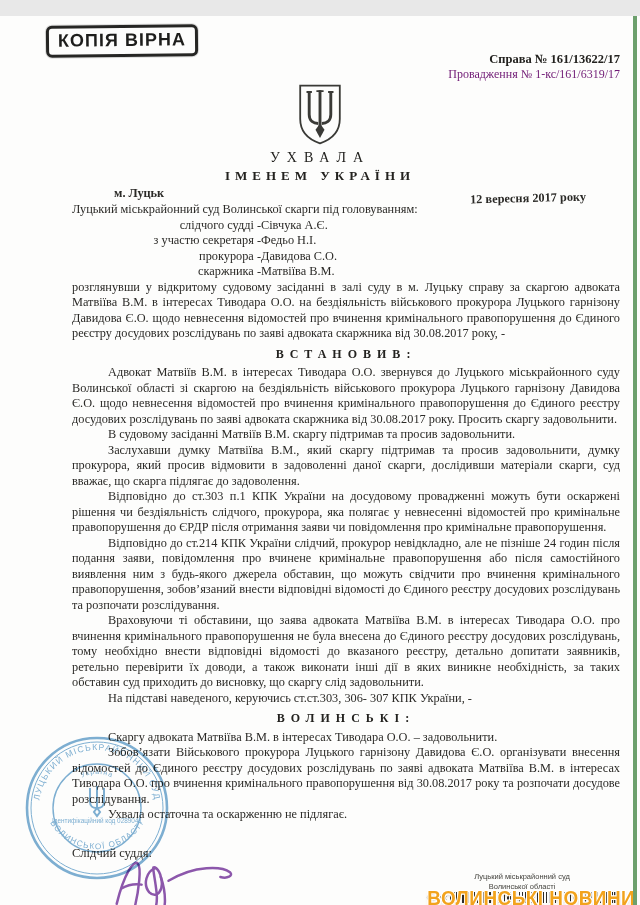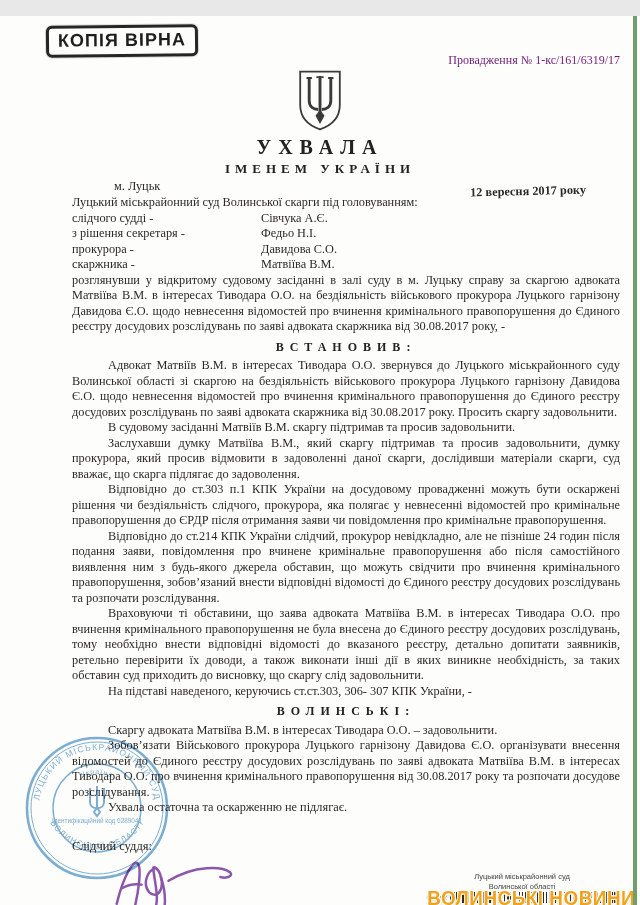--- a/index.html
+++ b/index.html
@@ -27,31 +27,31 @@
     color:#1e1e1c; transform:rotate(-0.6deg);
     box-shadow:0 0 0 1px rgba(40,40,40,.15);
   }
   
   .case-numbers { padding-top:36px; padding-right:20px; text-align:right; line-height:14px; }
   .case-number { font-weight:bold; font-size:12.5px; color:#23221f; }
   .proceeding-number { font-size:12px; color:#701a75; margin-top:1px; }
   
   .coat { text-align:center; margin-top:2px; height:64px; }
   .title-block { text-align:center; }
-  .doc-title { font-weight:bold; font-size:20px; letter-spacing:7px; color:#23221f; margin-top:3px; }
+  .doc-title { font-weight:normal; font-size:14px; letter-spacing:7px; color:#23221f; margin-top:3px; }
   .doc-subtitle { font-weight:bold; font-size:13px; letter-spacing:5px; color:#23221f; margin-top:2px; }
   
   .body { padding:0 20px 0 72px; font-size:12.3px; line-height:15.5px; }
   .city-date-row { display:flex; justify-content:space-between; margin-top:2px; }
-  .city { font-weight:normal; margin-left:42px; }
+  .city { font-weight:bold; margin-left:42px; }
   .date { font-weight:bold; margin-right:34px; transform:rotate(-1.4deg) translateY(5px); }
   .presiding { margin-top:0.5px; }
   .participants { margin:0; }
   .participant-row { display:flex; }
-  .participant-role { width:189px; flex:0 0 189px; }
+  .participant-role { width:189px; flex:0 0 189px;text-align:right; }
   .participant-name { }
   .para { text-align:justify; }
   .indent { text-indent:36px; }
   .section-heading {
     text-align:center; font-weight:bold; font-size:12px; letter-spacing:6px;
     color:#23221f; margin:5px 0 3px;
   }
   .final-note { text-indent:36px; }
   .judge-line { margin-top:23px; font-size:12.5px; }
   
@@ -92,20 +92,21 @@
 </head>
 <body>
 
 <div class="page">
 
   <div class="edge-strip"></div>
 
   <div class="copy-stamp">КОПІЯ ВІРНА</div>
 
   <div class="case-numbers">
+    <div class="case-number">Справа № 161/13622/17</div>
     <div class="proceeding-number">Провадження № 1-кс/161/6319/17</div>
   </div>
 
   <div class="coat">
     <svg width="48" height="63" viewBox="0 0 52 70" aria-hidden="true">
       <path d="M4,3 H48 V40 C48 56 38 63 26 67 C14 63 4 56 4 40 Z" fill="none" stroke="#3a3a36" stroke-width="2"></path>
       <path d="M26,8 V50" stroke="#3a3a36" stroke-width="3.2" fill="none"></path>
       <path d="M14,10 V35 C14,42 19,45 24,45" stroke="#3a3a36" stroke-width="3.2" fill="none"></path>
       <path d="M38,10 V35 C38,42 33,45 28,45" stroke="#3a3a36" stroke-width="3.2" fill="none"></path>
       <path d="M11,10 H17 M35,10 H41 M22,9 H30" stroke="#3a3a36" stroke-width="2" fill="none"></path>
@@ -126,21 +127,21 @@
     </div>
 
     <div class="presiding">Луцький міськрайонний суд Волинської скарги під головуванням:</div>
 
     <div class="participants">
       <div class="participant-row">
         <span class="participant-role">слідчого судді -</span>
         <span class="participant-name">Сівчука А.Є.</span>
       </div>
       <div class="participant-row">
-        <span class="participant-role">з рішення секретаря -</span>
+        <span class="participant-role">з участю секретаря -</span>
         <span class="participant-name">Федьо Н.І.</span>
       </div>
       <div class="participant-row">
         <span class="participant-role">прокурора -</span>
         <span class="participant-name">Давидова С.О.</span>
       </div>
       <div class="participant-row">
         <span class="participant-role">скаржника -</span>
         <span class="participant-name">Матвіїва В.М.</span>
       </div>

